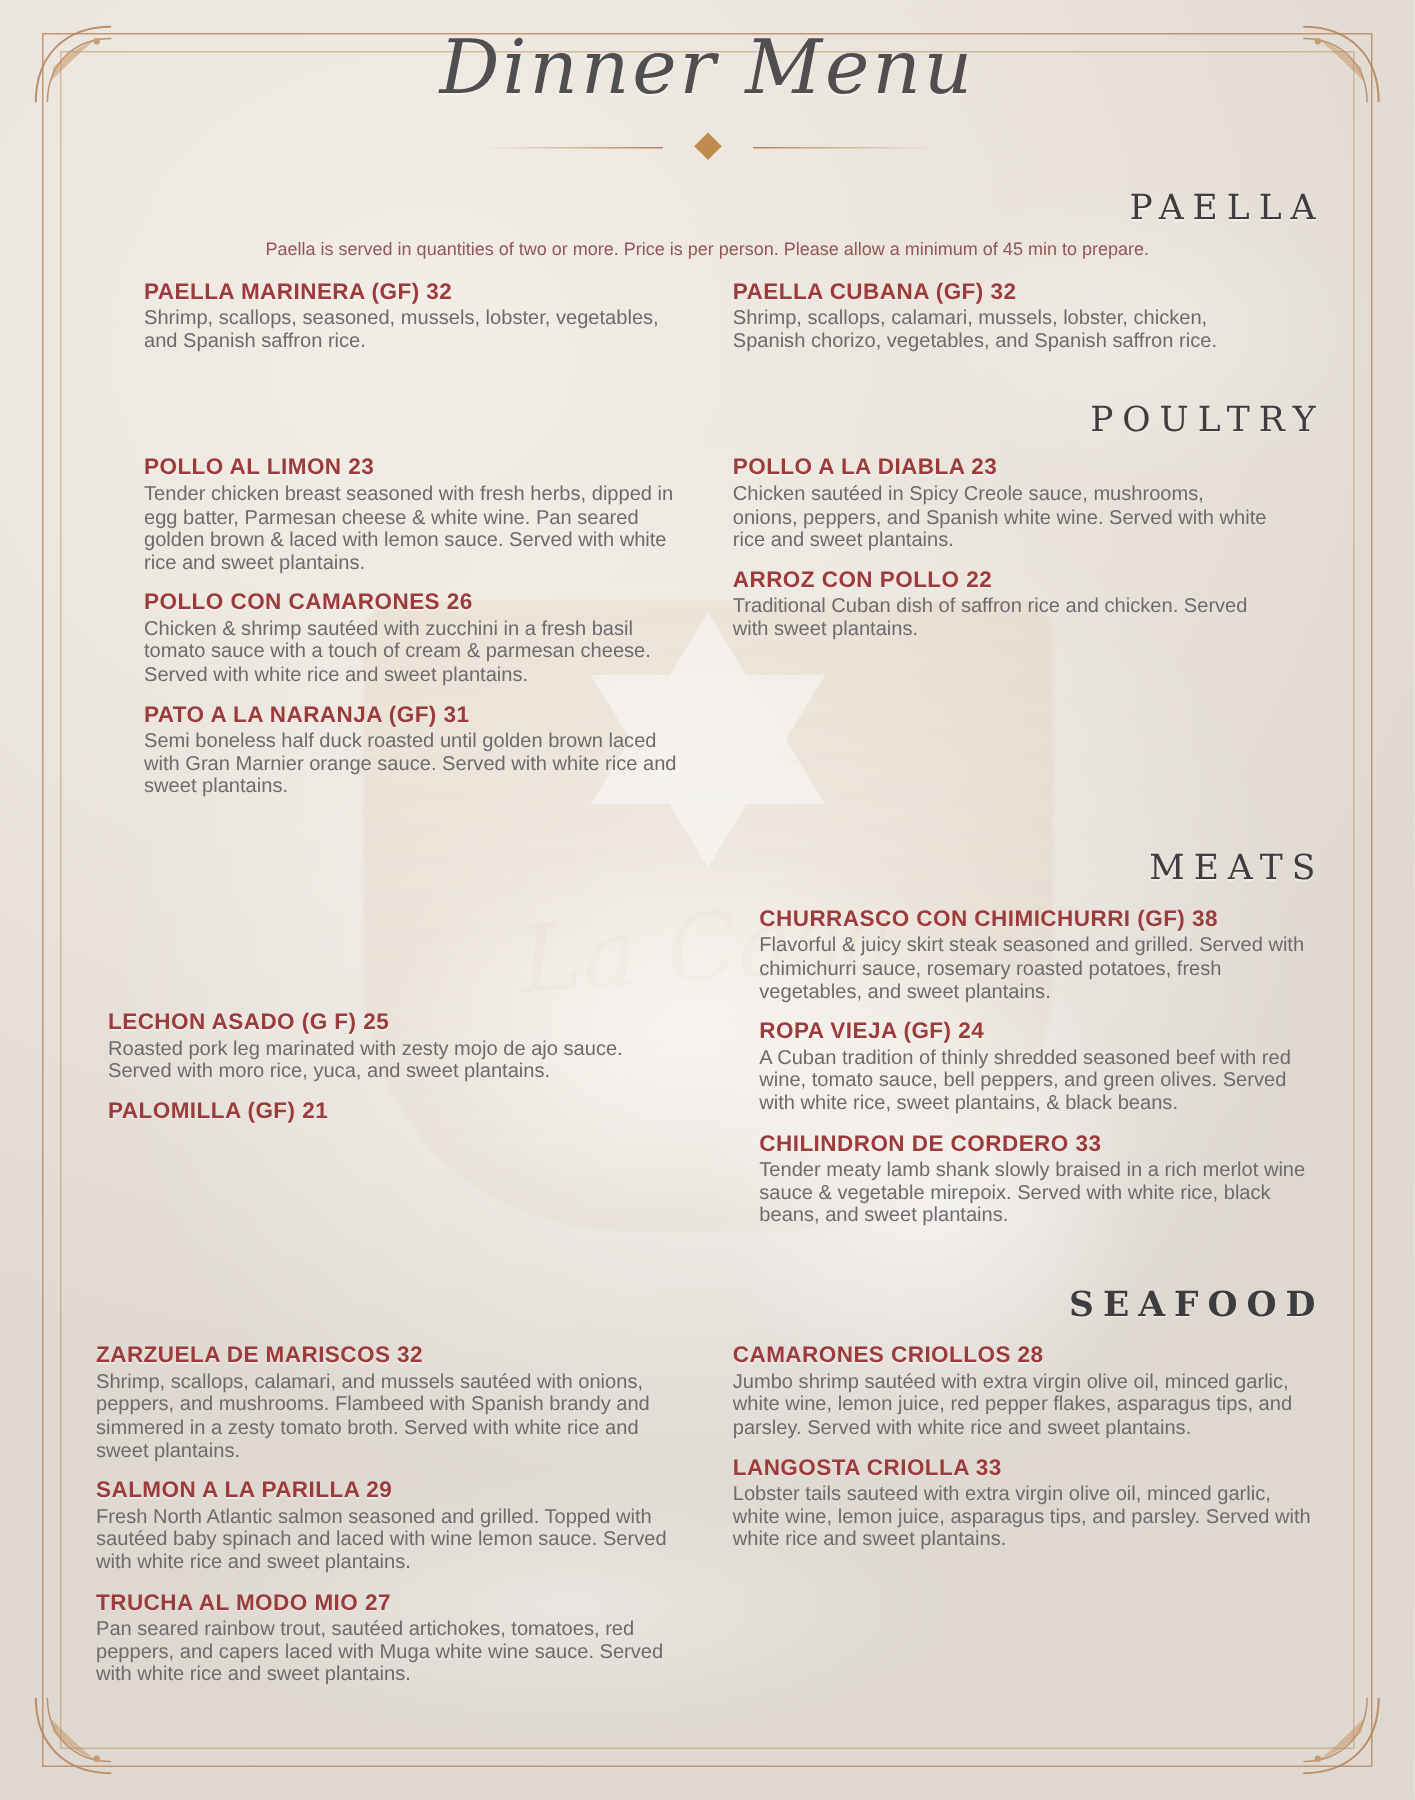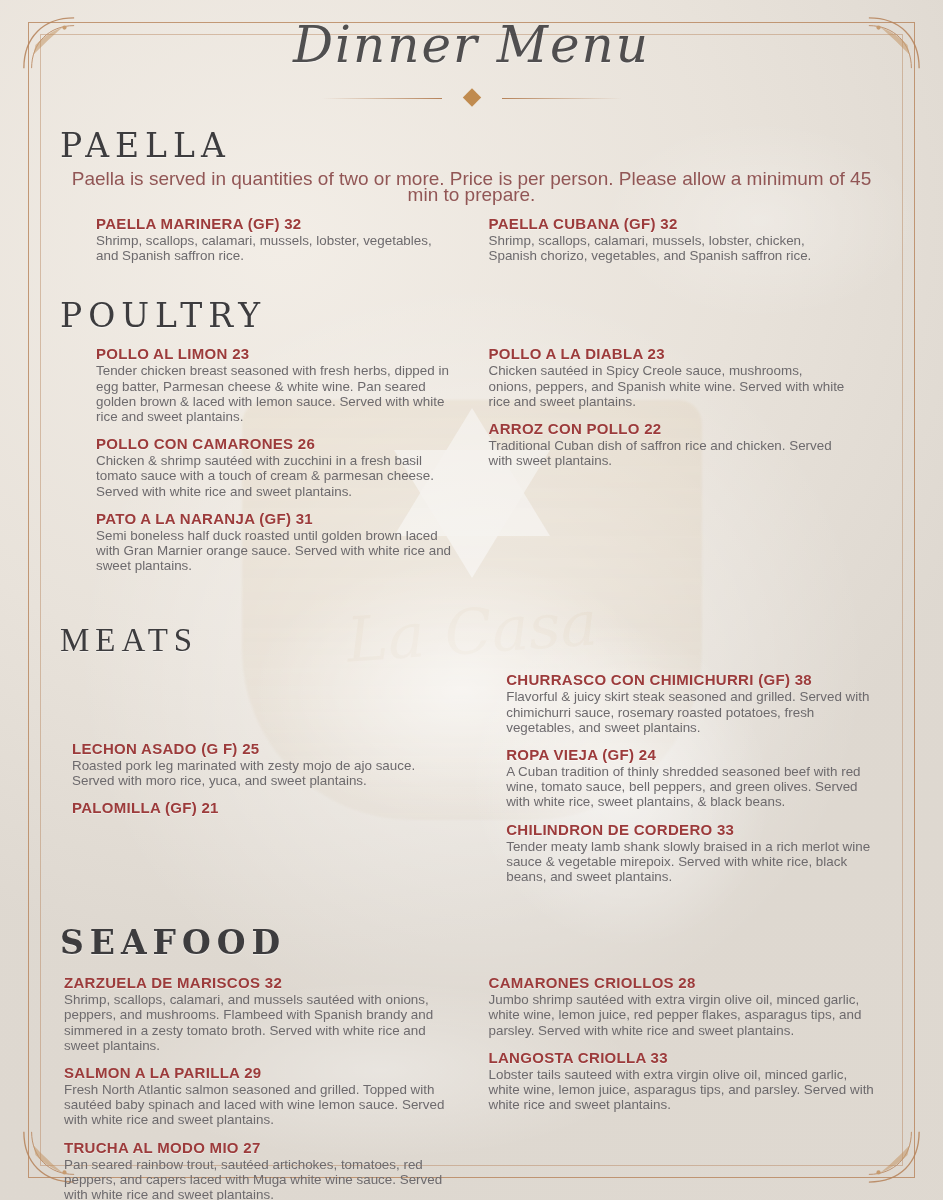--- a/index.html
+++ b/index.html
@@ -156,32 +156,32 @@
     position: absolute;
     left: 50%;
     top: 3px;
     transform: translateX(-50%) rotate(45deg);
     width: 13px; height: 13px;
     background: #c08b4f;
   }
 
   
   .section-heading {
-    text-align: left;
+    text-align: right;
     font-family: "DejaVu Serif", serif;
-    font-size: 33px;
+    font-size: 23px;
     letter-spacing: 6px;
     color: #3d3c3e;
     font-weight: 400;
     margin: 0;
     text-shadow: 0 1px 1px rgba(255,255,255,.55);
   }
   .section-note {
     text-align: center;
-    font-size: 19px;
+    font-size: 12px;
     line-height: 16px;
     color: #8a4a4a;
     margin: 6px 0 0 0;
     opacity: .92;
   }
 
   
   #content {
     position: absolute;
     left: 60px;
@@ -216,21 +216,21 @@
 
   .section {
     margin-top: 14px;
   }
   #paella-items  { margin-top: 12px; padding: 0 36px; }
   #poultry-items { margin-top: 10px; padding: 0 36px; }
   #meats-items   { margin-top: 12px; padding: 0 8px; align-items: center; }
   #seafood-items { margin-top: 12px; padding: 0 4px; }
 
   #poultry-heading { margin-top: 22px; }
-  #meats-heading   { margin-top: 38px; font-family: Liberation Serif, serif; }
+  #meats-heading   { margin-top: 24px; }
   #seafood-heading { margin-top: 28px; font-weight: bold; }
 
   .col-meats-left  { padding-left: 4px; }
   .col-meats-right { padding-left: 18px; }
 </style>
 </head>
 <body>
 
 <div id="menu-page">
 
@@ -291,21 +291,21 @@
   <div id="content">
 
     <div class="section">
       <h2 class="section-heading">PAELLA</h2>
       <p class="section-note">Paella is served in quantities of two or more. Price is per person.
 Please allow a minimum of 45 min to prepare.</p>
       <div class="columns" id="paella-items">
         <div class="col">
           <div class="item">
             <p class="item-name">PAELLA MARINERA (GF) 32</p>
-            <p class="item-desc">Shrimp, scallops, calamari, mussels, lobster, vegetables, and Spanish saffron rice.</p>
+            <p class="item-desc">Shrimp, scallops, seasoned, mussels, lobster, vegetables, and Spanish saffron rice.</p>
           </div>
         </div>
         <div class="col">
           <div class="item">
             <p class="item-name">PAELLA CUBANA (GF) 32</p>
             <p class="item-desc">Shrimp, scallops, calamari, mussels, lobster, chicken, Spanish chorizo, vegetables, and Spanish  saffron rice.</p>
           </div>
         </div>
       </div>
     </div>

